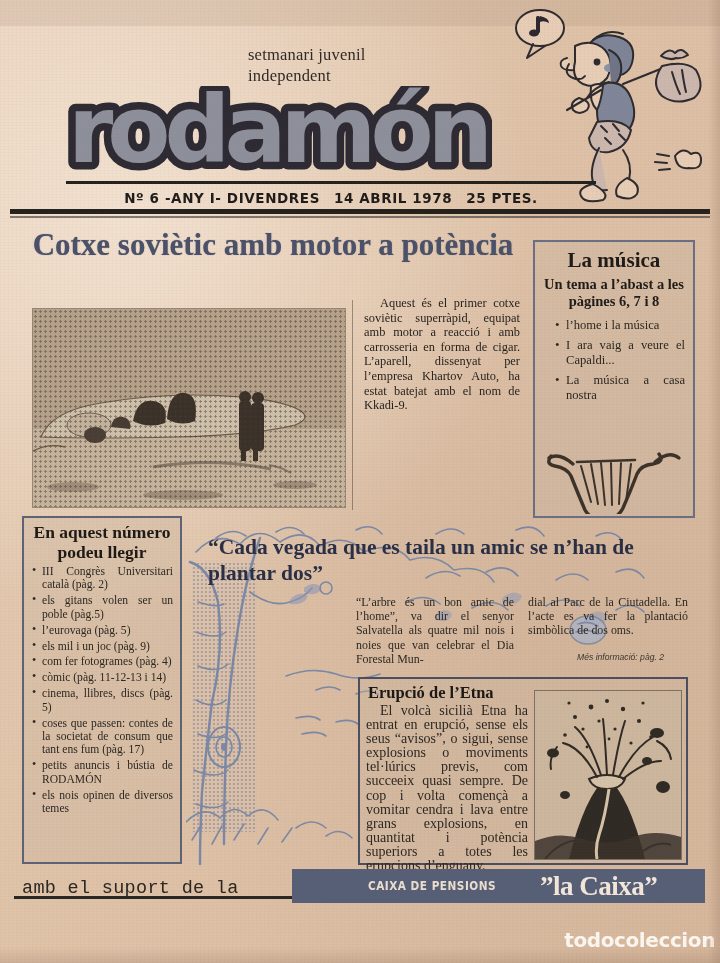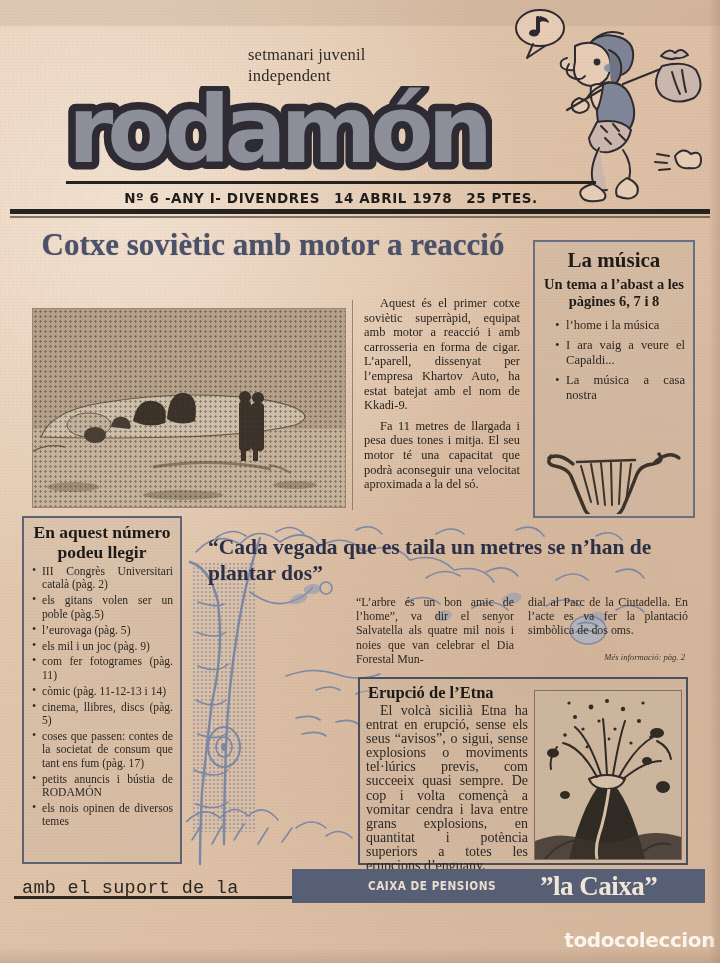--- a/index.html
+++ b/index.html
@@ -155,23 +155,23 @@
   }
   #article2a {
     left: 356px; top: 595px; width: 158px;
     font-size: 11.9px; line-height: 14.2px; text-align: justify;
   }
   #article2b {
     left: 528px; top: 595px; width: 160px;
     font-size: 11.9px; line-height: 14.2px; text-align: justify;
   }
   #more-info {
-    left: 525px; top: 652px; width: 160px;
+    left: 504px; top: 652px; width: 160px;
     text-align: right;
-    font-family: Liberation Serif, serif;
+    font-family: Liberation Sans, sans-serif;
     font-style: italic; font-size: 8.6px; color: #3a352f;
   }
 
   
   #etna-box {
     left: 358px; top: 677px; width: 330px; height: 188px;
     border: 2px solid #4a4f60;
     background: rgba(205,182,160,.38);
     box-sizing: border-box;
   }
@@ -312,21 +312,21 @@
     <div id="dateline-rule-top" class="abs"></div>
     <div id="dateline" class="abs">
       <span>Nº 6 -ANY I- DIVENDRES</span>
       <span>14 ABRIL 1978</span>
       <span>25 PTES.</span>
     </div>
     <div id="dateline-rule-bot" class="abs"></div>
     <div id="dateline-rule-bot2" class="abs"></div>
   </div>
 
-  <div id="headline1" class="abs">Cotxe soviètic amb motor a reacció</div>
+  <div id="headline1" class="abs">Cotxe soviètic amb motor a potència</div>
 
   <div id="car-photo" class="abs">
     <svg width="312" height="198" viewBox="0 0 312 198" style="position:absolute;inset:0;">
       <defs>
         <linearGradient id="sky" x1="0" y1="0" x2="0" y2="1">
           <stop offset="0%" stop-color="#b9a78f"></stop>
           <stop offset="100%" stop-color="#a89madd"></stop>
         </linearGradient>
       </defs>
       <rect width="312" height="198" fill="#b6a18a"></rect>
@@ -359,21 +359,20 @@
         <ellipse cx="262" cy="176" rx="22" ry="4"></ellipse>
       </g>
     </svg>
     <div class="halftone"></div>
   </div>
 
   <div id="col-rule-1" class="abs"></div>
 
   <div id="article1" class="abs">
     <p>Aquest és el primer cotxe soviètic superràpid, equipat amb motor a reacció i amb carrosseria en forma de cigar. L’aparell, dissenyat per l’empresa Khartov Auto, ha estat batejat amb el nom de Kkadi-9.</p>
-    <p>Fa 11 metres de llargada i pesa dues tones i mitja. El seu motor té una capacitat que podrà aconseguir una velocitat aproximada a la del só.</p>
   </div>
 
   <div id="music-box" class="abs">
     <div class="mtitle">La música</div>
     <div class="msub">Un tema a l’abast a les pàgines 6, 7 i 8</div>
     <ul>
       <li>l’home i la música</li>
       <li>I ara vaig a veure el Capaldi...</li>
       <li>La música a casa nostra</li>
     </ul>
@@ -398,21 +397,21 @@
     </div>
   </div>
 
   <div id="index-box" class="abs">
     <div class="ititle">En aquest número podeu llegir</div>
     <ul>
       <li>III Congrès Universitari català (pàg. 2)</li>
       <li>els gitans volen ser un poble (pàg.5)</li>
       <li>l’eurovaga (pàg. 5)</li>
       <li>els mil i un joc (pàg. 9)</li>
-      <li>com fer fotogrames (pàg. 11)</li>
+      <li>com fer fotogrames (pàg. 4)</li>
       <li>còmic (pàg. 11-12-13 i 14)</li>
       <li>cinema, llibres, discs (pàg. 5)</li>
       <li>coses que passen: contes de la societat de consum que tant ens fum (pàg. 17)</li>
       <li>petits anuncis i bústia de RODAMÓN</li>
       <li>els nois opinen de diversos temes</li>
     </ul>
   </div>
 
   <div id="tree-art" class="abs">
     <svg width="500" height="345" viewBox="0 0 500 345">
@@ -455,21 +454,21 @@
 
       <g fill="#8e9ab6" opacity=".35">
         <rect x="6" y="40" width="60" height="270" fill="url(#none)"></rect>
       </g>
     </svg>
     <div style="position:absolute; left:6px; top:40px; width:64px; height:270px;
                 background-image: radial-gradient(circle, rgba(120,135,168,.55) 0 1px, rgba(0,0,0,0) 1.3px);
                 background-size: 4px 4px;"></div>
   </div>
 
-  <div id="headline2" class="abs">“Cada vegada que es taila un metres se n’han de plantar dos”</div>
+  <div id="headline2" class="abs">“Cada vegada que es taila un amic se n’han de plantar dos”</div>
 
   <div id="article2a" class="abs">“L’arbre és un bon amic de l’home”, va dir el senyor Salvatella als quatre mil nois i noies que van celebrar el Dia Forestal Mun-</div>
   <div id="article2b" class="abs">dial al Parc de la Ciutadella. En l’acte es va fer la plantació simbòlica de dos oms.</div>
   <div id="more-info" class="abs">Més informació: pàg. 2</div>
 
   <div id="etna-box" class="abs"></div>
   <div id="etna-title" class="abs">Erupció de l’Etna</div>
   <div id="etna-text" class="abs">
     <p>El volcà sicilià Etna ha entrat en erupció, sense els seus “avisos”, o sigui, sense explosions o moviments tel·lúrics previs, com succeeix quasi sempre. De cop i volta començà a vomitar cendra i lava entre grans explosions, en quantitat i potència superiors a totes les erupcions d’enguany.</p>
   </div>

